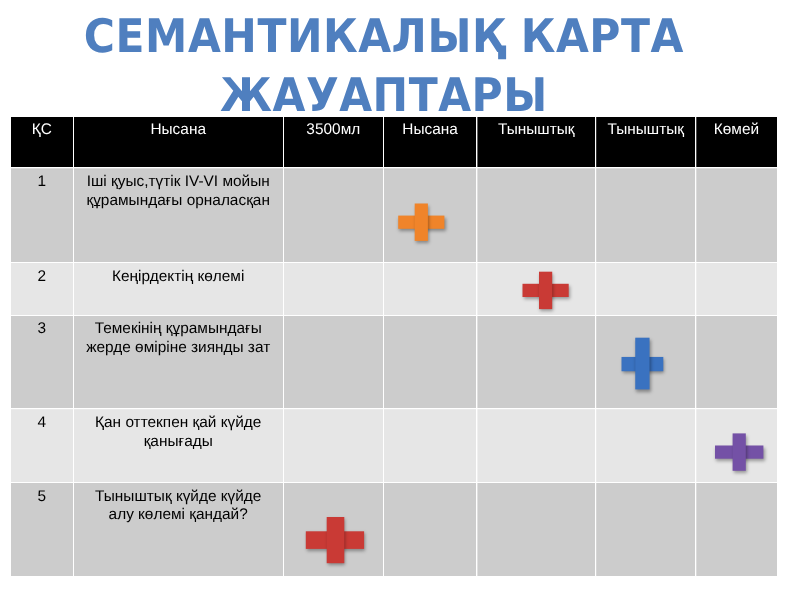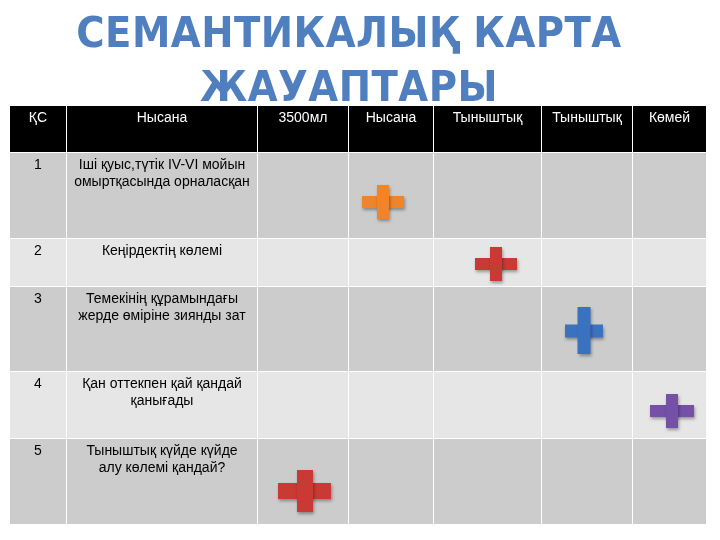--- a/index.html
+++ b/index.html
@@ -59,21 +59,21 @@
       <th>3500мл</th>
       <th>Нысана</th>
       <th>Тыныштық</th>
       <th>Тыныштық</th>
       <th>Көмей</th>
     </tr>
   </thead>
   <tbody>
     <tr class="odd" style="height:86px">
       <td>1</td>
-      <td>Іші қуыс,түтік IV-VI мойын омыртқасында орналасқан</td>
+      <td>Іші қуыс,түтік IV-VI мойын құрамындағы орналасқан</td>
       <td></td>
       <td>
         <div class="plus" style="--c:#f0842a;--t:12px;left:13px;top:32px;width:42px;height:34px;"></div>
       </td>
       <td></td>
       <td></td>
       <td></td>
     </tr>
     <tr class="even" style="height:48px">
       <td>2</td>
@@ -92,21 +92,21 @@
       <td></td>
       <td></td>
       <td></td>
       <td>
         <div class="plus" style="--c:#3a72c0;--t:13px;left:23px;top:20px;width:38px;height:47px;"></div>
       </td>
       <td></td>
     </tr>
     <tr class="even" style="height:67px">
       <td>4</td>
-      <td>Қан оттекпен қай қандай қанығады</td>
+      <td>Қан оттекпен қай күйде қанығады</td>
       <td></td>
       <td></td>
       <td></td>
       <td></td>
       <td>
         <div class="plus" style="--c:#7451a6;--t:12px;left:17px;top:22px;width:44px;height:34px;"></div>
       </td>
     </tr>
     <tr class="odd" style="height:86px">
       <td>5</td>

